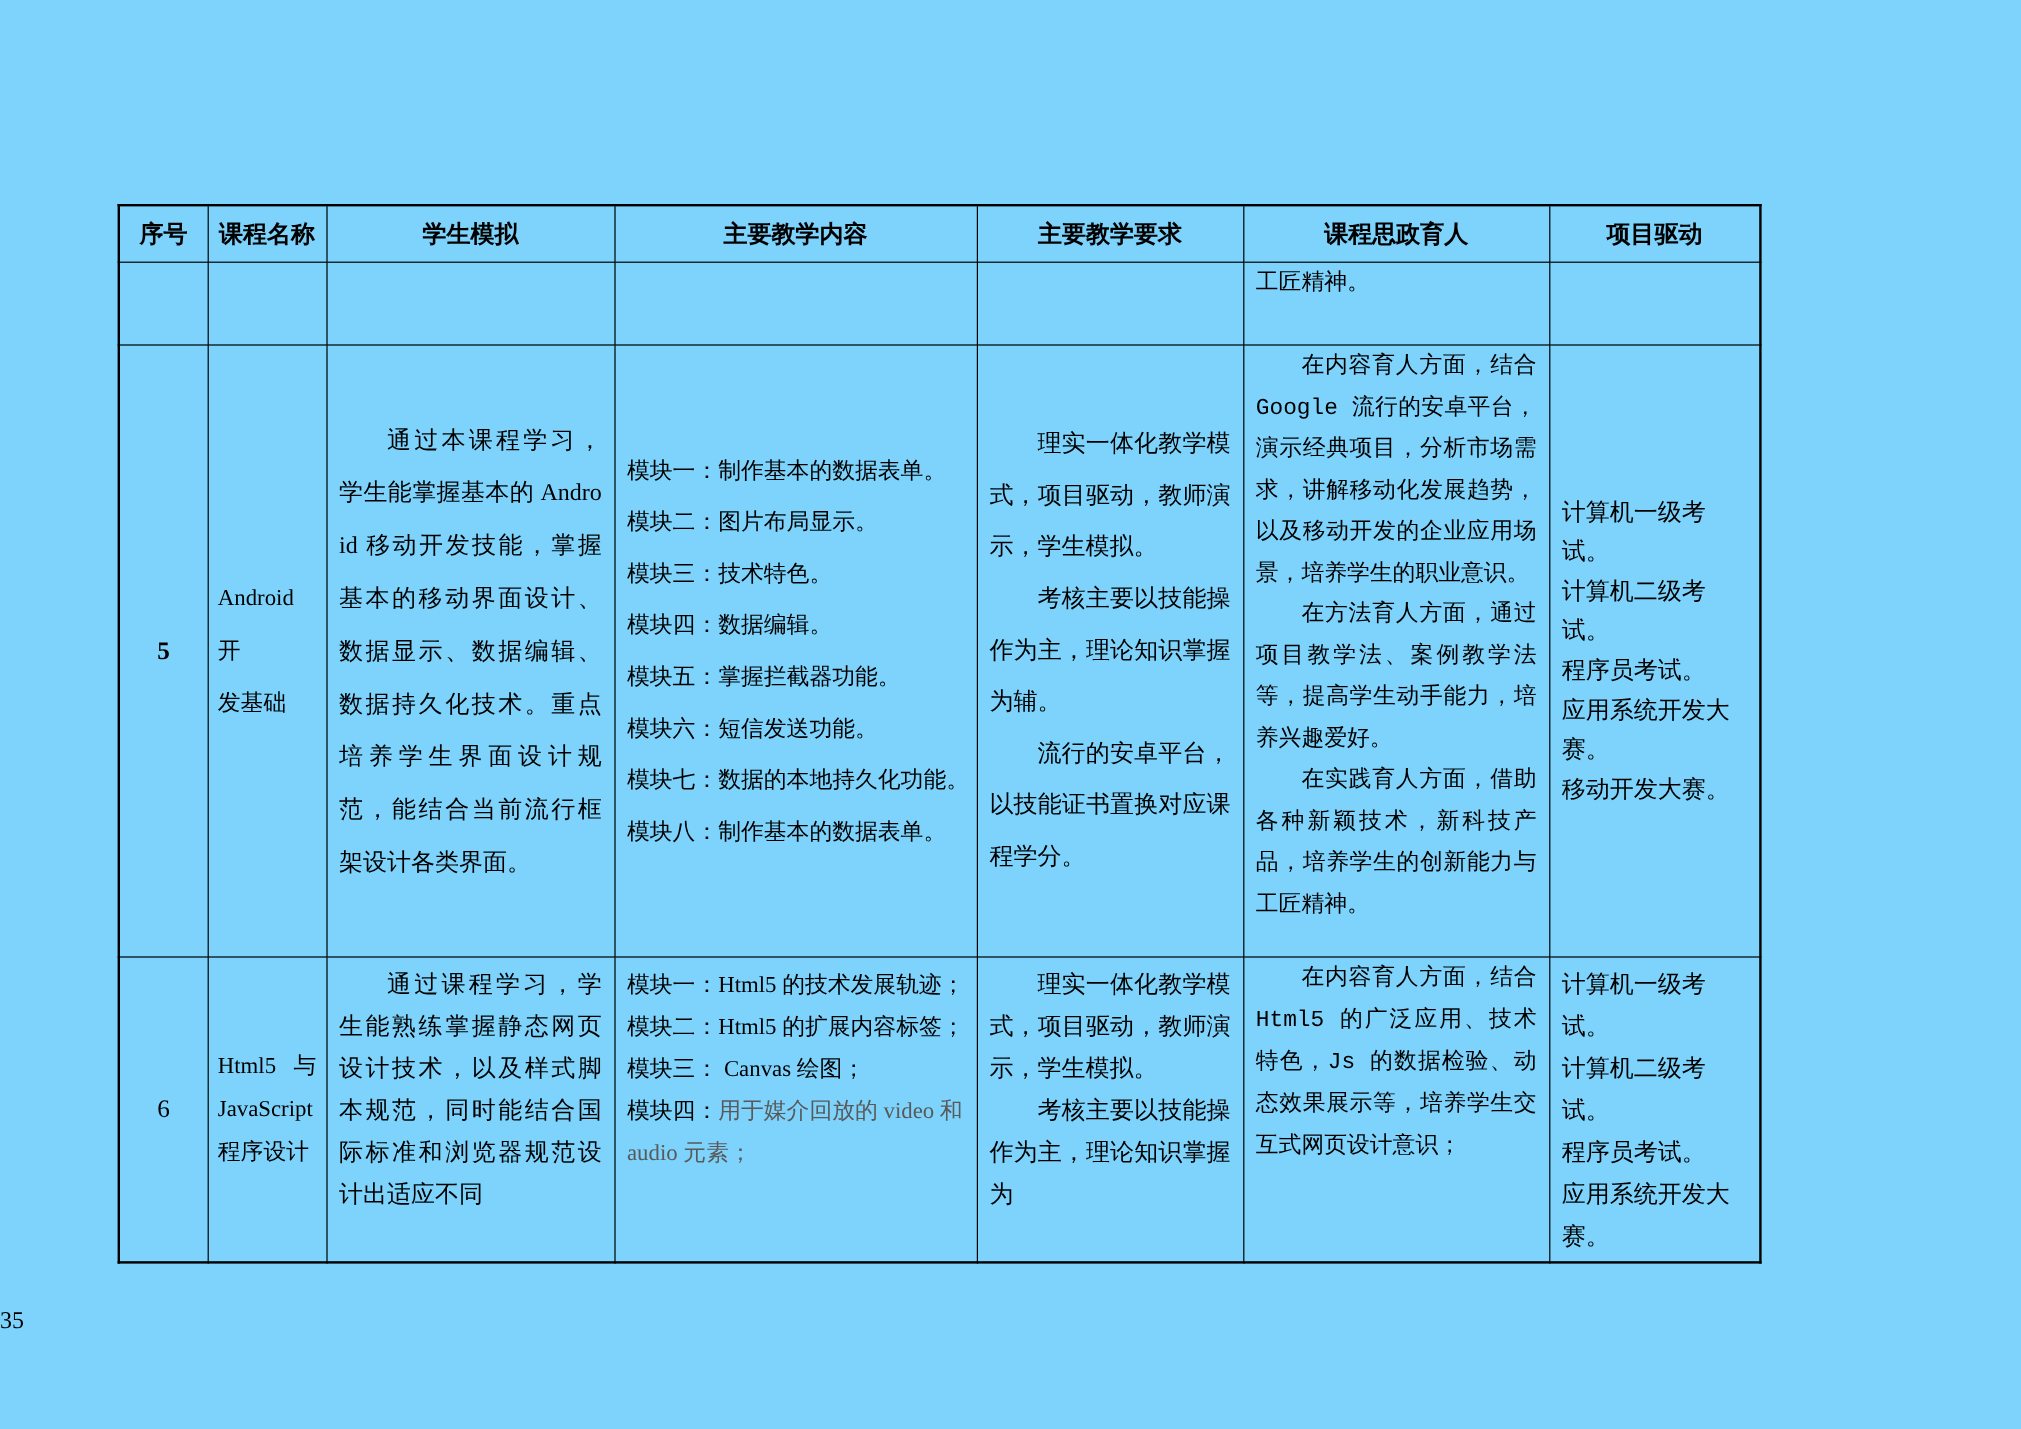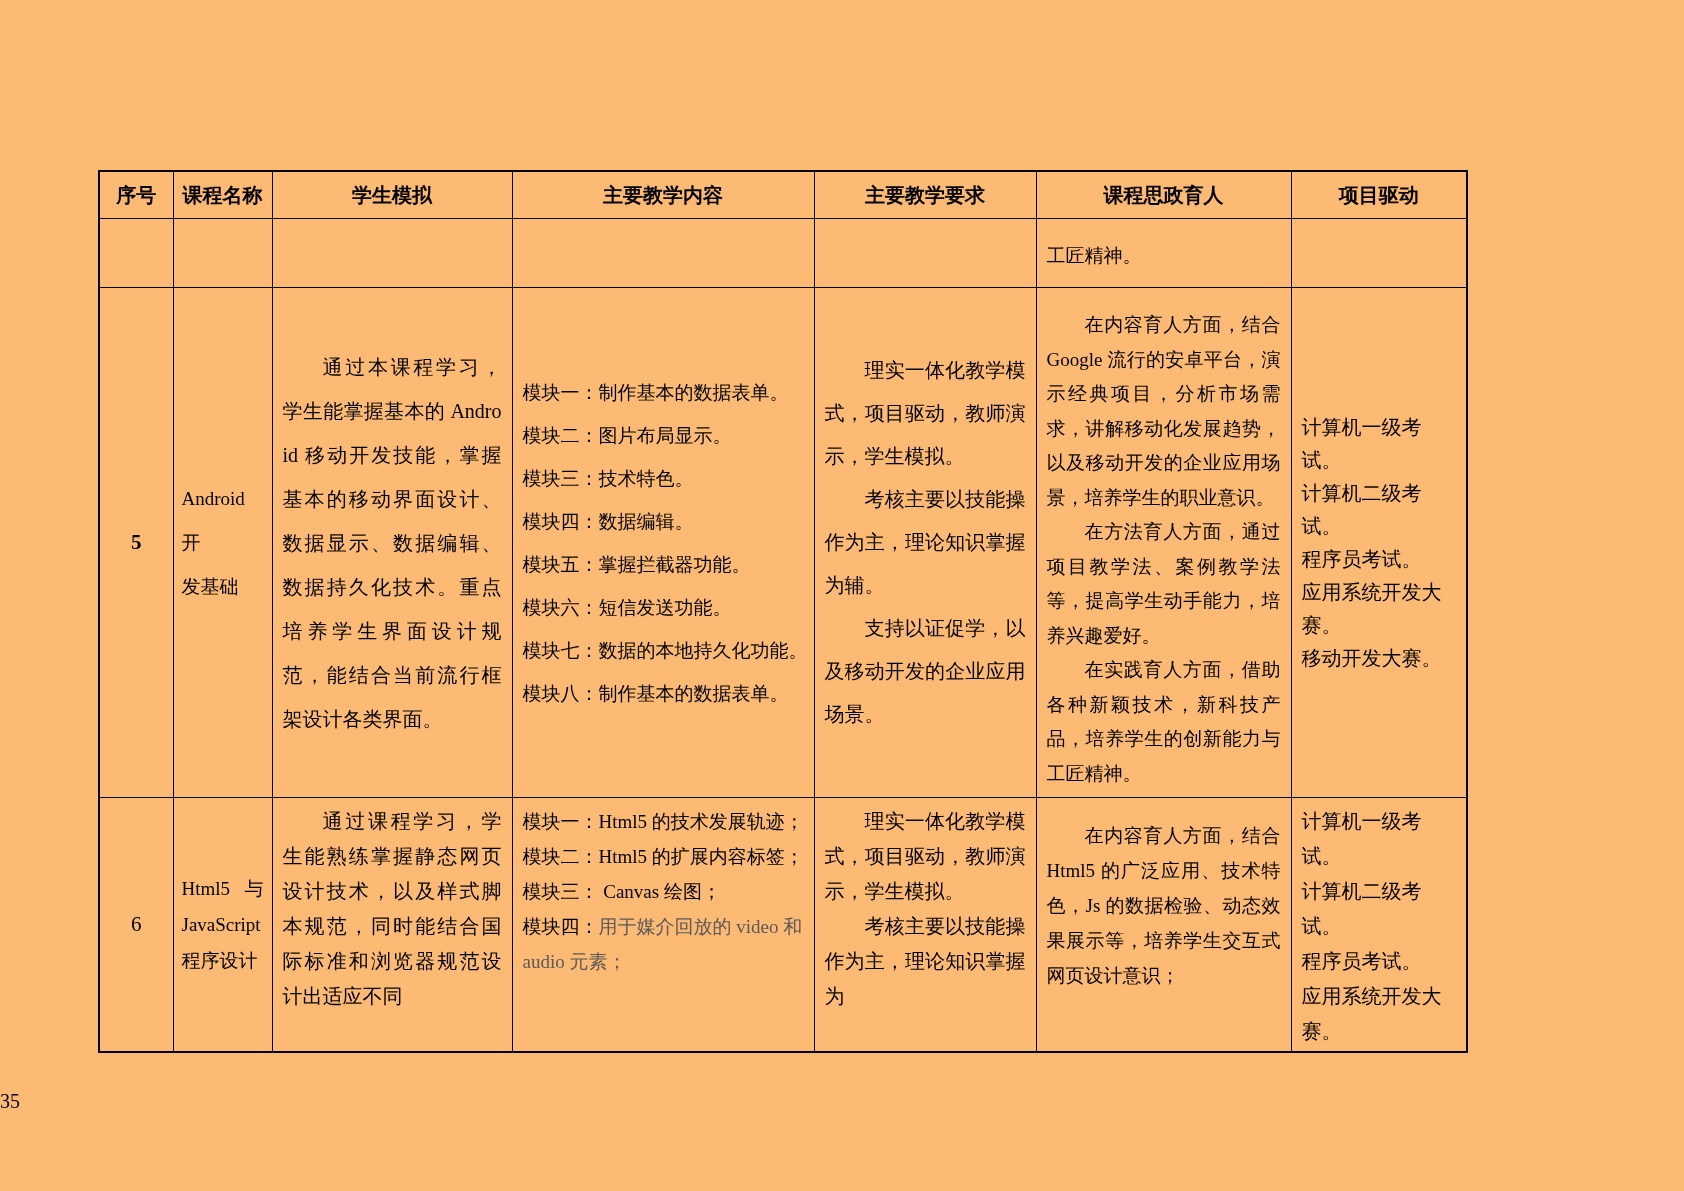--- a/index.html
+++ b/index.html
@@ -1,19 +1,19 @@
 <!DOCTYPE html>
 <html><head>
 <meta charset="utf-8">
 <style>
   html,body{margin:0;padding:0;background:#888;}
   .page{
     position:relative;
     width:1684px;height:1191px;
-    background:#fdba74;
+    background:#7dd3fc;
     font-family:"Liberation Serif","DejaVu Serif",serif;
     color:#000;
     overflow:hidden;
   }
   table.course{
     position:absolute;left:98px;top:170px;
     width:1368px;
     border-collapse:collapse;
     table-layout:fixed;
     border:2px solid #000;
@@ -39,21 +39,21 @@
   .spread{text-align:justify;text-align-last:justify;}
   td.obj{font-size:20px;line-height:44px;text-align:justify;}
   tr.row-6 td.obj{line-height:35px;vertical-align:top;padding-top:6px;}
   td.content{font-size:19px;line-height:43px;}
   tr.row-6 td.content{line-height:35px;vertical-align:top;padding-top:6px;}
   .oneline{white-space:nowrap;}
   td.req{font-size:20px;line-height:43px;text-align:justify;}
   tr.row-6 td.req{line-height:35px;vertical-align:top;padding-top:6px;}
   td.ideo{
     font-size:19px;line-height:34.5px;text-align:justify;
-    vertical-align:top;padding-top:20px;
+    vertical-align:top;padding-top:0;font-family:Liberation Mono, monospace;
   }
   tr.row-6 td.ideo{line-height:35px;}
   td.certs{font-size:20px;line-height:33px;}
   tr.row-6 td.certs{line-height:35px;vertical-align:top;padding-top:6px;}
   .para{text-indent:2em;}
   .muted{color:#595959;}
   .page-number{
     position:absolute;left:0;right:0;top:1090px;
     text-align:left;font-size:20px;
   }
@@ -113,21 +113,21 @@
           <div class="oneline">模块三：技术特色。</div>
           <div class="oneline">模块四：数据编辑。</div>
           <div class="oneline">模块五：掌握拦截器功能。</div>
           <div class="oneline">模块六：短信发送功能。</div>
           <div class="oneline">模块七：数据的本地持久化功能。</div>
           <div class="oneline">模块八：制作基本的数据表单。</div>
         </td>
         <td class="req">
           <div class="para">理实一体化教学模式，项目驱动，教师演示，学生模拟。</div>
           <div class="para">考核主要以技能操作为主，理论知识掌握为辅。</div>
-          <div class="para">支持以证促学，以及移动开发的企业应用场景。</div>
+          <div class="para">流行的安卓平台，以技能证书置换对应课程学分。</div>
         </td>
         <td class="ideo">
           <div class="para">在内容育人方面，结合 Google 流行的安卓平台，演示经典项目，分析市场需求，讲解移动化发展趋势，以及移动开发的企业应用场景，培养学生的职业意识。</div>
           <div class="para">在方法育人方面，通过项目教学法、案例教学法等，提高学生动手能力，培养兴趣爱好。</div>
           <div class="para">在实践育人方面，借助各种新颖技术，新科技产品，培养学生的创新能力与工匠精神。</div>
         </td>
         <td class="certs">
           <div>计算机一级考试。</div>
           <div>计算机二级考试。</div>
           <div>程序员考试。</div>

